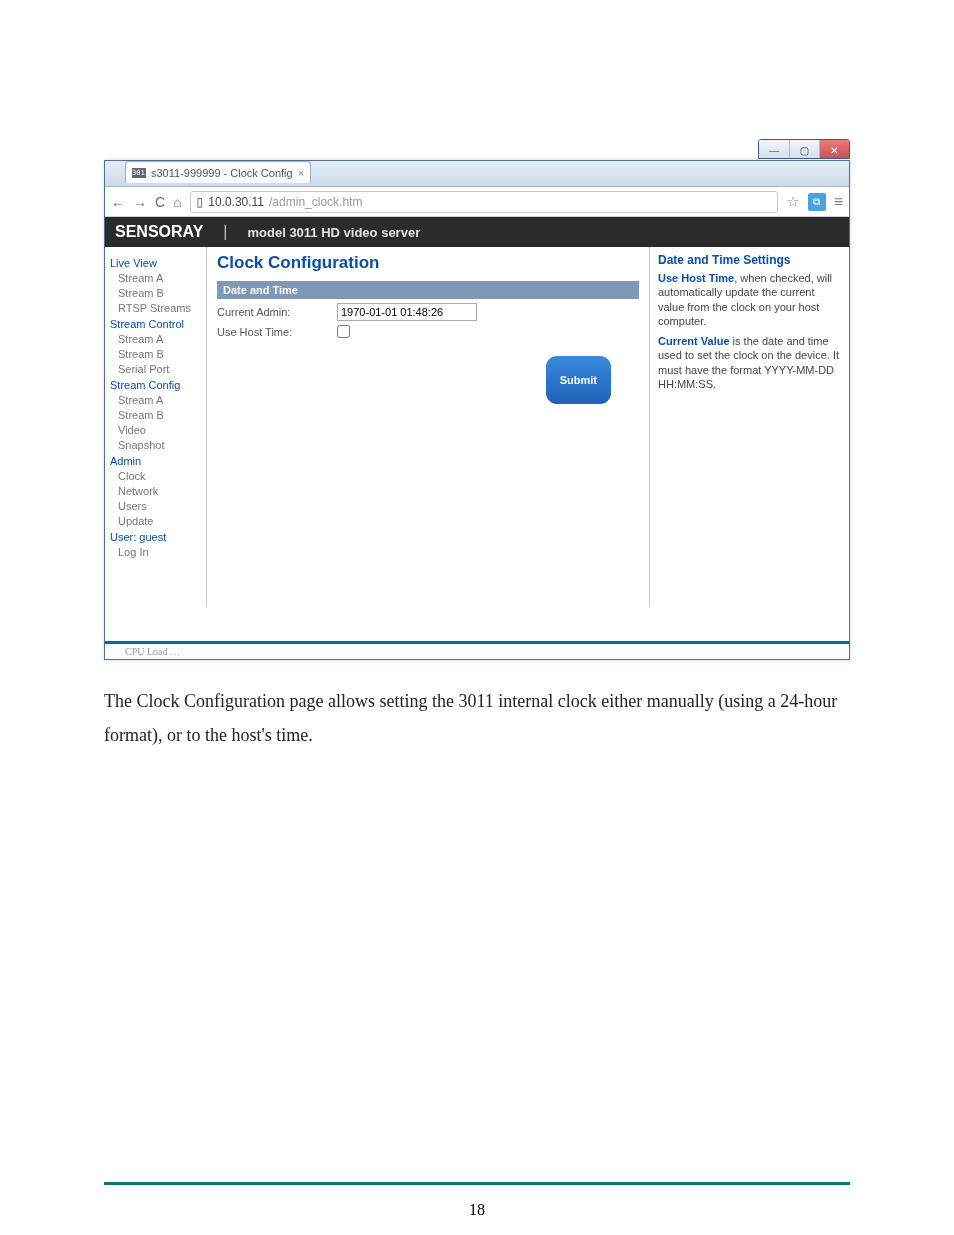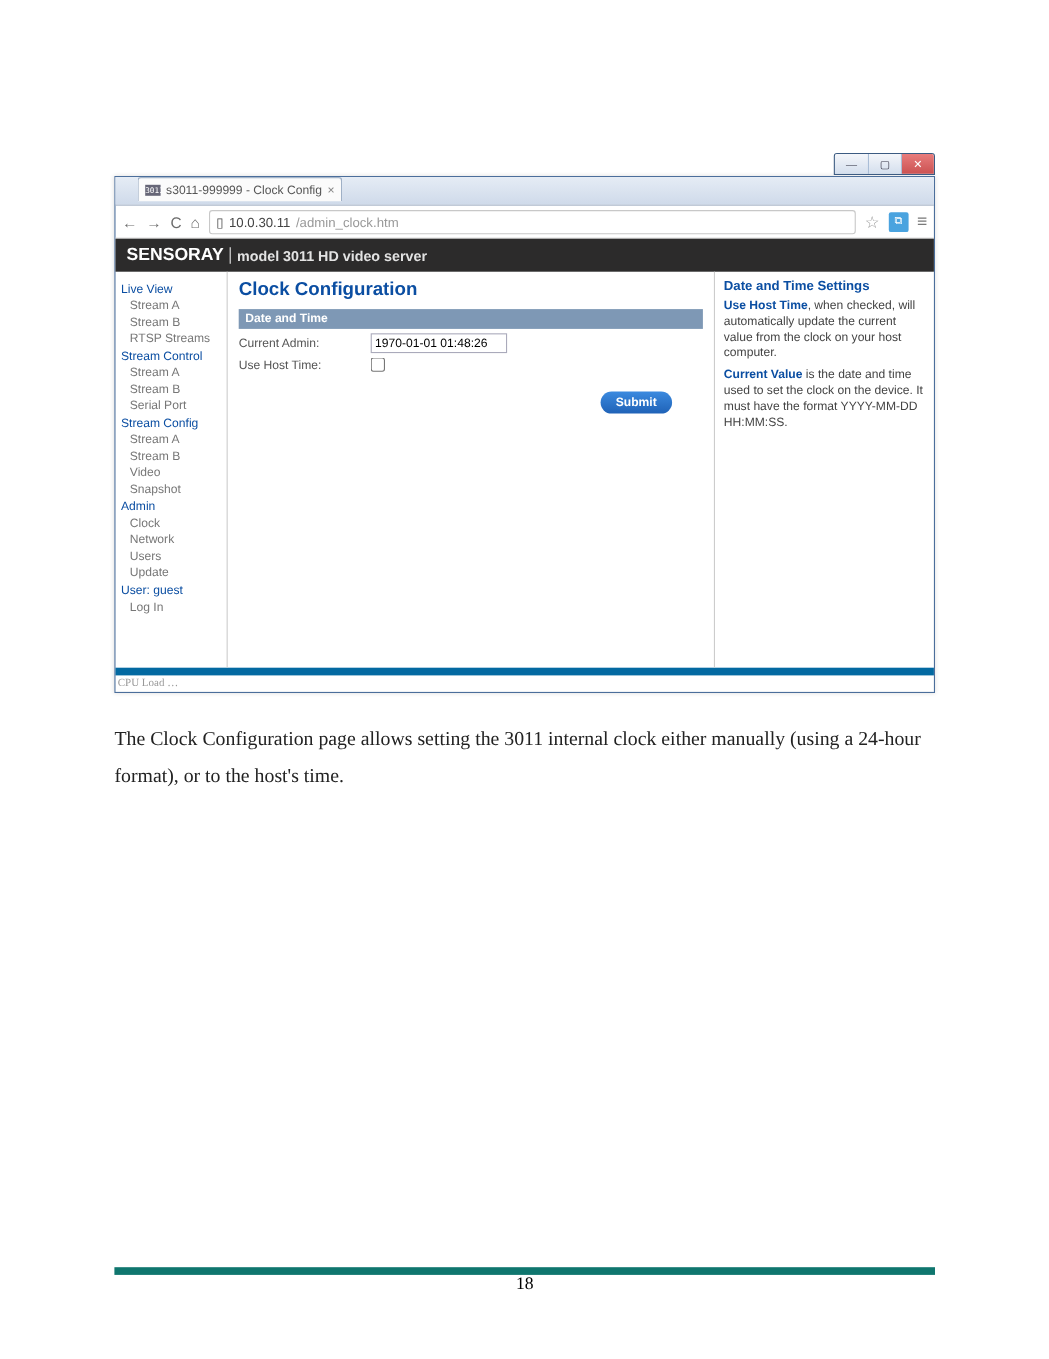--- a/index.html
+++ b/index.html
@@ -92,21 +92,21 @@
     border-radius:2px;
   }
   .hamburger { color:#7a7a7a; font-size:16px; cursor:pointer;}
 
   .banner {
     background:#2c2b2b;
     color:#fff;
     font: 16px Arial,sans-serif;
     font-weight:bold;
     padding:6px 10px;
-    display:flex; align-items:center; gap:4px;
+    display:flex; align-items:center; gap:20px;
   }
   .banner .thin { font-weight:normal; color:#bbb;}
   .banner .subtitle { font-size:13px; font-weight:bold; color:#e3e3e3;}
 
   .content-pane {
     display:flex;
     font: 11px Verdana, Arial, sans-serif;
     min-height:360px;
   }
   .sidebar {
@@ -143,29 +143,29 @@
     background:#7e98b5;
     color:#fff;
     font-weight:bold;
     font-size:11px;
     padding:3px 6px;
   }
   .form-tbl { margin-top:4px; }
   .form-row { display:flex; align-items:center; margin-bottom:4px;}
   .form-row .lbl { width:120px; color:#555;}
   .txt-input {
-    width:124px; height:18px;
+    width:140px; height:18px;
     border:1px solid #aab;
     font:11px Arial; padding:0 3px;
   }
   .submit-btn {
     background: linear-gradient(to bottom,#3b8adf,#1f62b7);
     color:#fff;
     border:none;
-    padding:4px 14px;
+    padding:18px 14px;
     border-radius:11px;
     font:bold 11px Arial;
     cursor:pointer;
     float:right;
     margin:14px 28px 12px 0;
   }
   .help-col {
     width:200px;
     border-left:1px solid #ccc;
     padding:6px 8px;
@@ -174,39 +174,40 @@
   .help-title {
     color:#0b4ea2;
     font-weight:bold;
     font-size:12px;
     margin-bottom:4px;
   }
   .help-para { font-size:11px; margin-bottom:6px; line-height:1.3;}
   .help-para b { color:#0b4ea2; }
 
   .statusbar {
-    border-top:7px solid #0369a1;
+    border-top:3px solid #0369a1;
     font:10px Verdana; color:#999;
-    padding:2px 2px;
+    padding:2px 20px;
+    margin-top:34px;
   }
 
   
   .doc-text {
     margin: 24px 104px 0 104px;
     font: 18px Georgia, serif;
     color:#222;
     line-height:1.9;
   }
 
   .page-footer {
     margin: 430px 104px 0 104px;
-    border-top:7px solid #0f766e;
+    border-top:3px solid #0f766e;
     text-align:center;
     font:16px Georgia,serif;
-    padding-top:0;
+    padding-top:16px;
   }
 </style>
 </head>
 <body>
 
 <div class="page-wrap">
 
   <div class="window-frame">
 
     <div class="titlebar-buttons">

